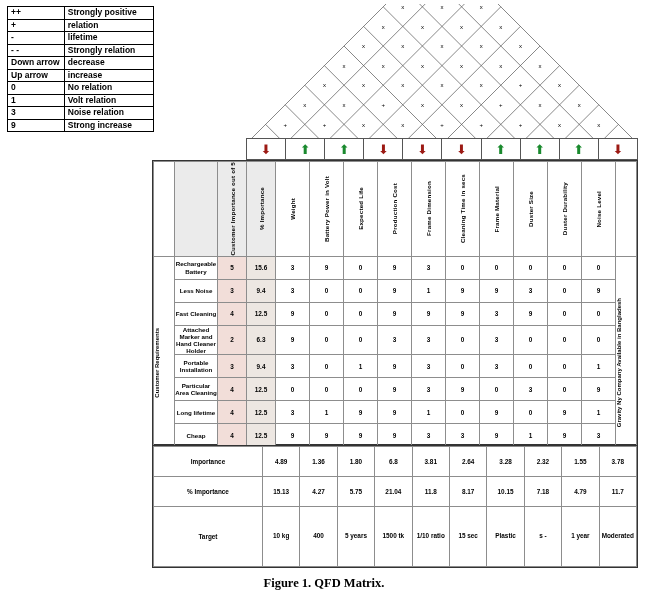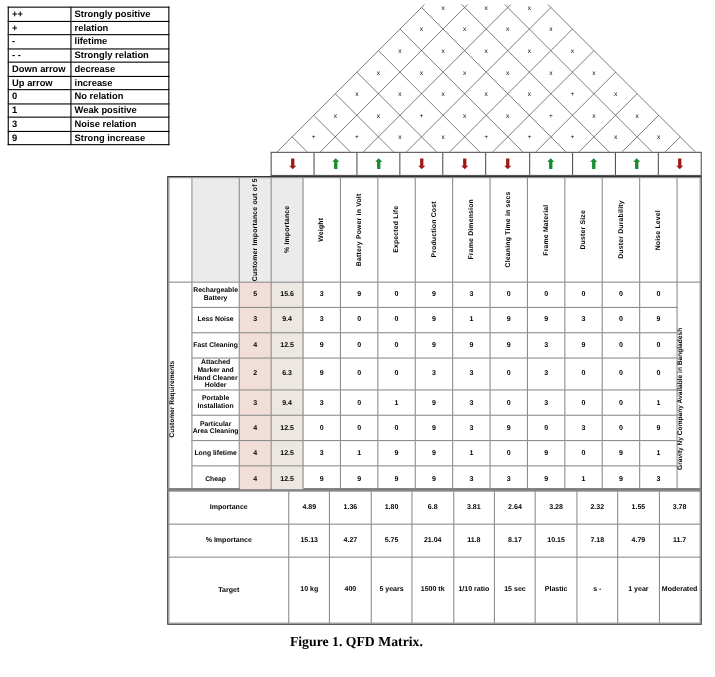--- a/index.html
+++ b/index.html
@@ -138,21 +138,21 @@
       <tr>
           <td class="k">Up arrow</td>
           <td class="v">increase</td>
         </tr>
       <tr>
           <td class="k">0</td>
           <td class="v">No relation</td>
         </tr>
       <tr>
           <td class="k">1</td>
-          <td class="v">Weak positive</td>
+          <td class="v">Volt relation</td>
         </tr>
       <tr>
           <td class="k">3</td>
           <td class="v">Noise relation</td>
         </tr>
       <tr>
           <td class="k">9</td>
           <td class="v">Strong increase</td>
         </tr>
     </tbody>

